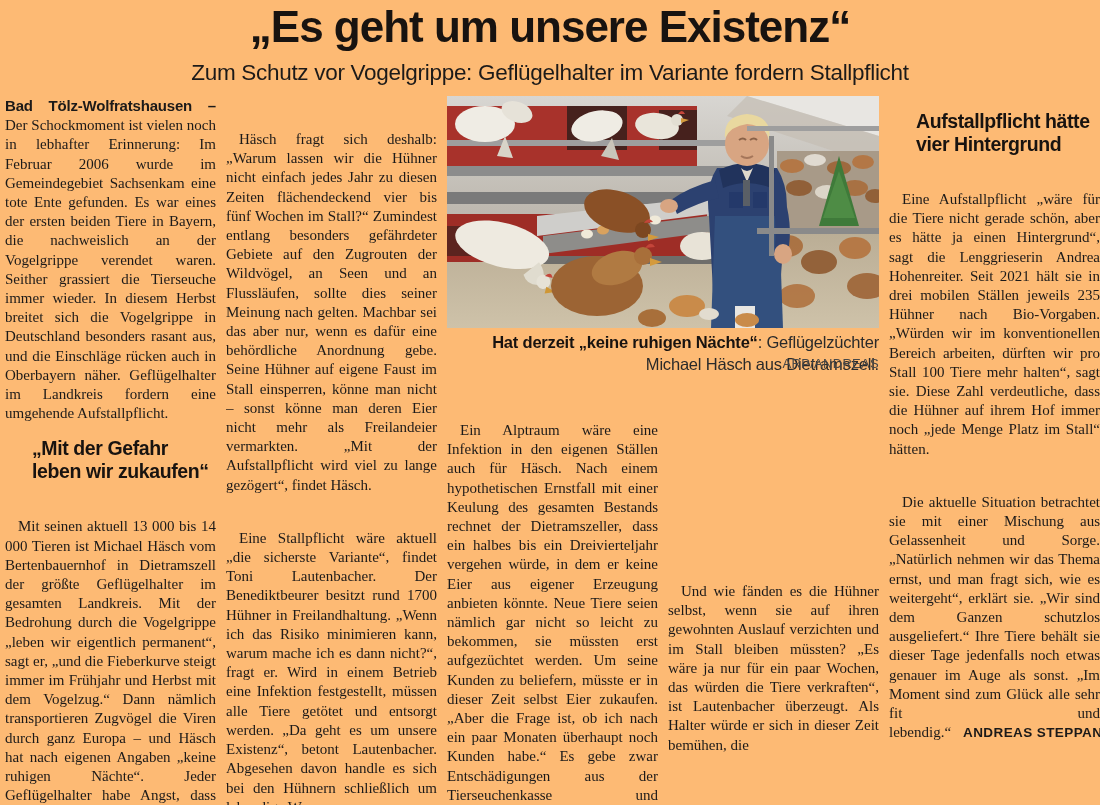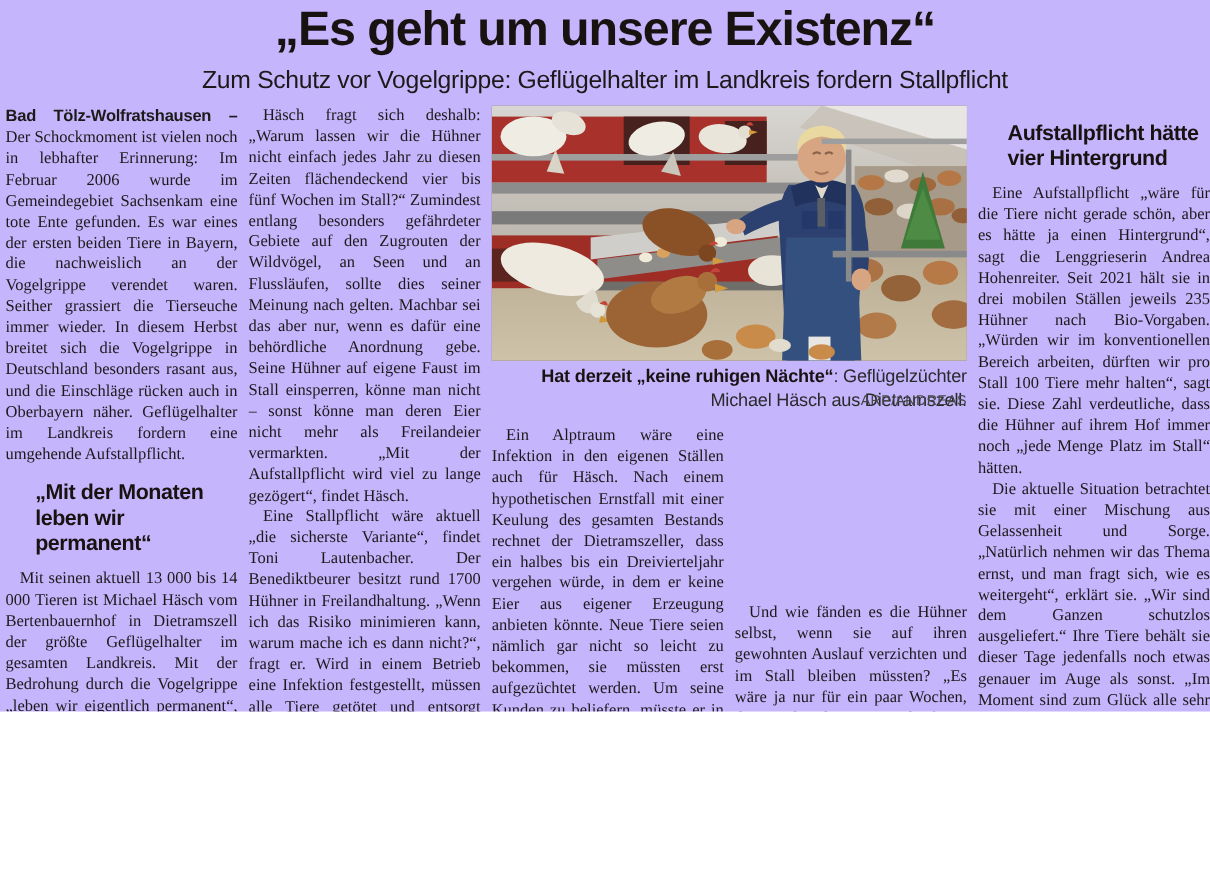--- a/index.html
+++ b/index.html
@@ -1,19 +1,19 @@
 <!DOCTYPE html>
 <html lang="de"><head>
 <meta charset="utf-8">
 <style>
   html,body{margin:0;padding:0;background:#ffffff;}
   .page{
     position:relative;
-    width:1100px;height:647px;
-    background:#c4b5fd;
+    width:1100px;height:805px;
+    background:#fdba74;
     overflow:hidden;
     font-family:"Liberation Serif",serif;
     color:#1c1a19;
   }
   
   .headline{
     position:absolute;top:2px;left:0;width:1100px;
     text-align:center;
     font-family:"Liberation Sans",sans-serif;
     font-weight:bold;
@@ -35,21 +35,21 @@
     font-size:15px;line-height:19.2px;
     text-align:justify;
     overflow:hidden;
   }
   .col-1{left:5px;}
   .col-2{left:226px;}
   .col-3{left:447px;padding-top:291px;}
   .col-4{left:668px;padding-top:452px;}
   .col-5{left:889px;}
   .col p{margin:0;}
-  .col p.indent{text-indent:13px;}
+  .col p.indent{text-indent:13px;margin-top:34px;}
   .lead{
     font-family:"Liberation Sans",sans-serif;
     font-weight:bold;
     letter-spacing:-0.2px;
   }
   .subhead{
     font-family:"Liberation Sans",sans-serif;
     font-weight:bold;
     font-size:19.5px;
     line-height:23px;
@@ -86,25 +86,25 @@
     position:absolute;right:0;bottom:1px;
     font-size:13px;letter-spacing:0.3px;color:#474747;
   }
 </style>
 </head>
 <body>
 
 <div class="page">
 
   <div class="headline">„Es geht um unsere Existenz“</div>
-  <div class="subheadline">Zum Schutz vor Vogelgrippe: Geflügelhalter im Landkreis fordern Stallpflicht</div>
+  <div class="subheadline">Zum Schutz vor Vogelgrippe: Geflügelhalter im Variante fordern Stallpflicht</div>
 
   <div class="col col-1">
     <p><span class="lead">Bad Tölz-Wolfratshausen –</span> <span>Der Schockmoment ist vielen noch in lebhafter Erinnerung: Im Februar 2006 wurde im Gemeindegebiet Sachsenkam eine tote Ente gefunden. Es war eines der ersten beiden Tiere in Bayern, die nachweislich an der Vogelgrippe verendet waren. Seither grassiert die Tierseuche immer wieder. In diesem Herbst breitet sich die Vogelgrippe in Deutschland besonders rasant aus, und die Einschläge rücken auch in Oberbayern näher. Geflügelhalter im Landkreis fordern eine umgehende Aufstallpflicht.</span></p>
-    <div class="subhead">„Mit der Monaten leben wir permanent“</div>
+    <div class="subhead">„Mit der Gefahr leben wir zukaufen“</div>
     <p class="indent">Mit seinen aktuell 13 000 bis 14 000 Tieren ist Michael Häsch vom Bertenbauernhof in Dietramszell der größte Geflügelhalter im gesamten Landkreis. Mit der Bedrohung durch die Vogelgrippe „leben wir eigentlich permanent“, sagt er, „und die Fieberkurve steigt immer im Frühjahr und Herbst mit dem Vogelzug.“ Dann nämlich transportieren Zugvögel die Viren durch ganz Europa – und Häsch hat nach eigenen Angaben „keine ruhigen Nächte“. Jeder Geflügelhalter habe Angst, dass zum Beispiel ein infizier-</p>
   </div>
 
   <div class="col col-2">
     <p class="indent">Häsch fragt sich deshalb: „Warum lassen wir die Hühner nicht einfach jedes Jahr zu diesen Zeiten flächendeckend vier bis fünf Wochen im Stall?“ Zumindest entlang besonders gefährdeter Gebiete auf den Zugrouten der Wildvögel, an Seen und an Flussläufen, sollte dies seiner Meinung nach gelten. Machbar sei das aber nur, wenn es dafür eine behördliche Anordnung gebe. Seine Hühner auf eigene Faust im Stall einsperren, könne man nicht – sonst könne man deren Eier nicht mehr als Freilandeier vermarkten. „Mit der Aufstallpflicht wird viel zu lange gezögert“, findet Häsch.</p>
     <p class="indent">Eine Stallpflicht wäre aktuell „die sicherste Variante“, findet Toni Lautenbacher. Der Benediktbeurer besitzt rund 1700 Hühner in Freilandhaltung. „Wenn ich das Risiko minimieren kann, warum mache ich es dann nicht?“, fragt er. Wird in einem Betrieb eine Infektion festgestellt, müssen alle Tiere getötet und entsorgt werden. „Da geht es um unsere Existenz“, betont Lautenbacher. Abgesehen davon handle es sich bei den Hühnern schließlich um lebendige Wesen.</p>
   </div>
 
   <div class="photo">
     <svg width="432" height="232" viewBox="0 0 432 232">

